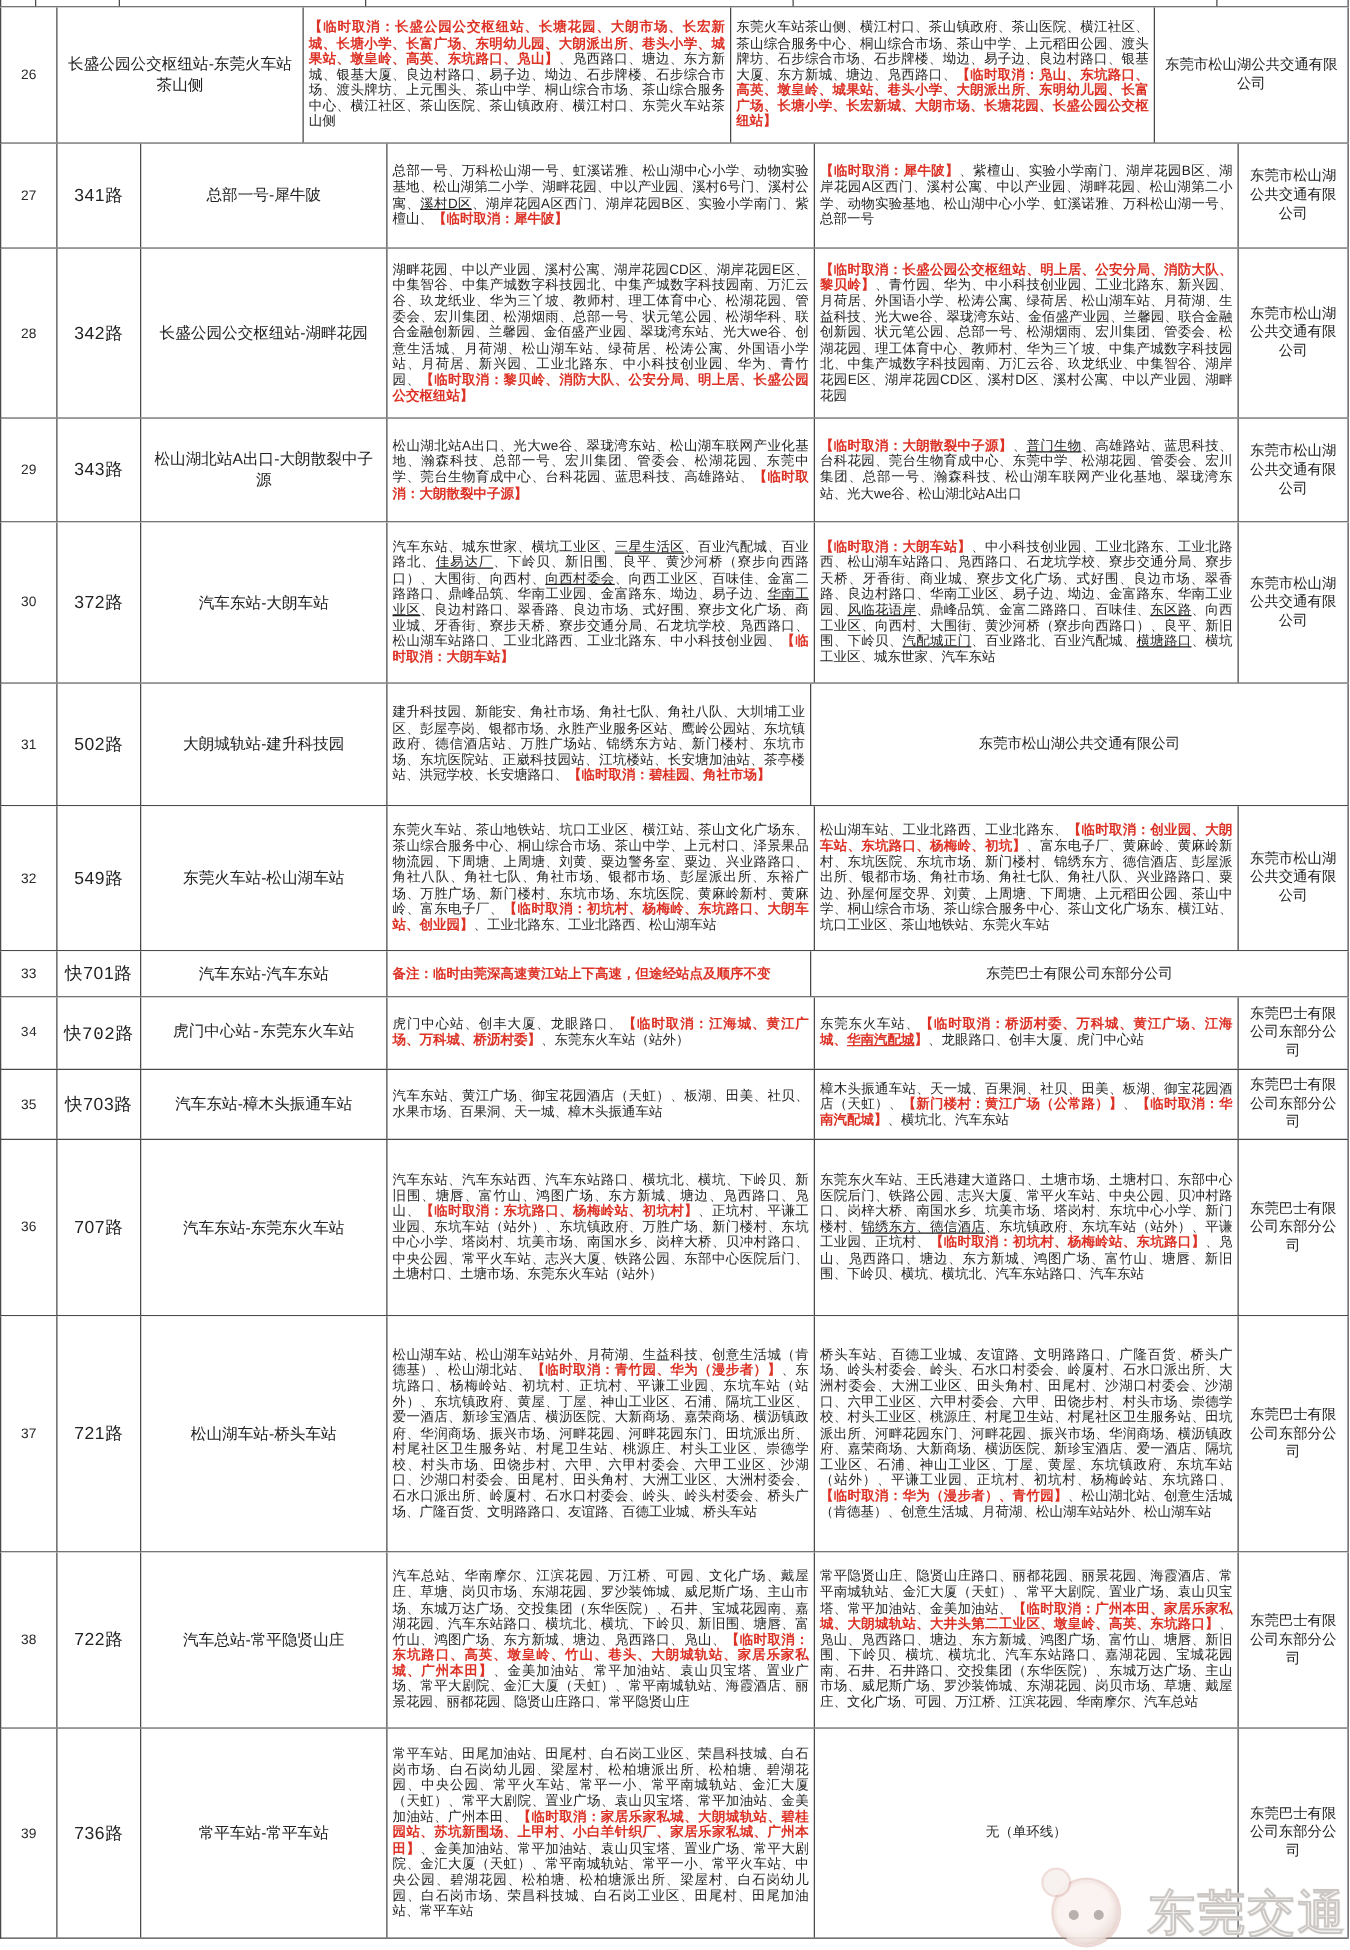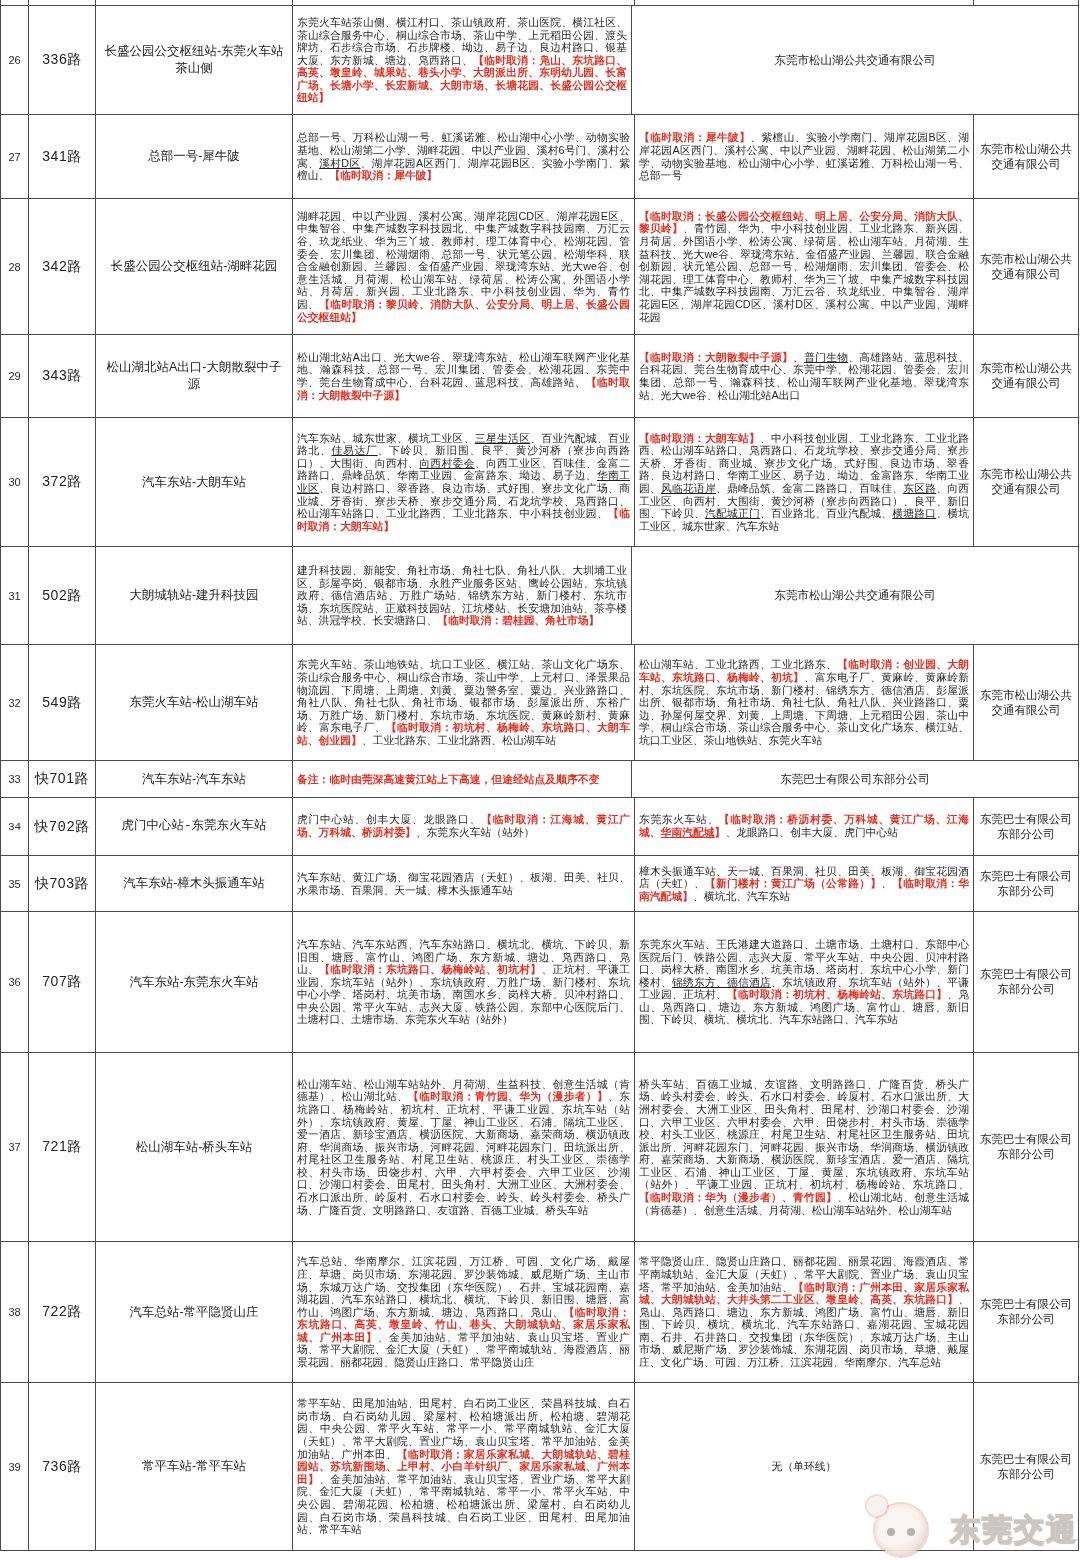--- a/index.html
+++ b/index.html
@@ -9,21 +9,21 @@
     overflow:hidden;
   }
   .stub{position:absolute;top:0;height:5px;width:1px;background:#4a4a4a;}
   .table{position:absolute;top:5px;left:0;width:1079px;border-top:1px solid #4a4a4a;}
   .row{display:flex;border-bottom:1px solid #4a4a4a;border-left:1px solid #4a4a4a;background:#fff;}
   .cell{
     border-right:1px solid #4a4a4a;box-sizing:border-box;
     display:flex;align-items:center;justify-content:center;
     overflow:hidden;
   }
-  .c-no{width:28px;font-size:11px;color:#2a2a2a;}
+  .c-no{width:45px;font-size:11px;color:#2a2a2a;}
   .c-route{width:67px;font-size:14px;color:#222;letter-spacing:.5px;white-space:nowrap;}
   .c-name{width:197px;font-size:12.5px;line-height:17px;text-align:center;padding:2px 6px;color:#222;}
   .c-d1{width:342px;}
   .c-d2{width:339px;}
   .c-co{flex:1;font-size:11.5px;line-height:15px;text-align:center;padding:2px 5px;color:#222;}
   .stops{padding:2px 4px;justify-content:flex-start;}
   .stops .txt{width:100%;font-size:10.8px;line-height:12.6px;text-align:justify;}
   .stops.center{justify-content:flex-start;}
   .stops.center .txt{text-align:center;}
   .red{color:#dd3226;font-weight:bold;}
@@ -41,21 +41,21 @@
     content:"";position:absolute;width:8px;height:8px;border-radius:50%;
     background:rgba(120,110,105,.55);top:24px;
   }
   .wm-icon::before{left:12px;}
   .wm-icon::after{right:12px;}
   .wm-bubble{
     position:absolute;left:-8px;top:-8px;width:20px;height:20px;border-radius:50%;
     background:rgba(245,238,235,.9);box-shadow:0 0 0 2px rgba(205,150,140,.35);
   }
   .wm-text{
-    font-size:30px;font-weight:bold;letter-spacing:2px;white-space:nowrap;
+    font-size:38px;font-weight:normal;letter-spacing:2px;white-space:nowrap;
     color:rgba(255,255,255,.65);
     -webkit-text-stroke:1.5px #c9c6c3;
     text-shadow:1px 1px 1px #d8d5d2, -1px -1px 1px #eceae8;
     margin-left:19px;
   }
 </style>
 </head>
 <body>
 
 <div class="stubs">
@@ -64,22 +64,24 @@
   <div class="stub" style="left:95px"></div>
   <div class="stub" style="left:292px"></div>
   <div class="stub" style="left:634px"></div>
   <div class="stub" style="left:973px"></div>
   <div class="stub" style="left:1078px"></div>
 </div>
 
 <div class="table" id="table">
   <div class="row" style="min-height: 108px;">
     <div class="cell c-no">26</div>
-    <div class="cell c-route">336路</div>
     <div class="cell c-name">长盛公园公交枢纽站-东莞火车站茶山侧</div>
+    <div class="cell c-d1 stops">
+        <div class="txt"><span class="red">【临时取消：长盛公园公交枢纽站、长塘花园、大朗市场、长宏新城、长塘小学、长富广场、东明幼儿园、大朗派出所、巷头小学、城果站、墩皇岭、高英、东坑路口、凫山】</span><span>、凫西路口、塘边、东方新城、银基大厦、良边村路口、易子边、坳边、石步牌楼、石步综合市场、渡头牌坊、上元围头、茶山中学、桐山综合市场、茶山综合服务中心、横江社区、茶山医院、茶山镇政府、横江村口、东莞火车站茶山侧</span></div>
+      </div>
     <div class="cell c-d2 stops">
         <div class="txt"><span>东莞火车站茶山侧、横江村口、茶山镇政府、茶山医院、横江社区、茶山综合服务中心、桐山综合市场、茶山中学、上元稻田公园、渡头牌坊、石步综合市场、石步牌楼、坳边、易子边、良边村路口、银基大厦、东方新城、塘边、凫西路口、</span><span class="red">【临时取消：凫山、东坑路口、高英、墩皇岭、城果站、巷头小学、大朗派出所、东明幼儿园、长富广场、长塘小学、长宏新城、大朗市场、长塘花园、长盛公园公交枢纽站】</span></div>
       </div>
     <div class="cell c-co">东莞市松山湖公共交通有限公司</div>
   </div>
 
   <div class="row" style="min-height: 83px;">
     <div class="cell c-no">27</div>
     <div class="cell c-route">341路</div>
     <div class="cell c-name">总部一号-犀牛陂</div>

